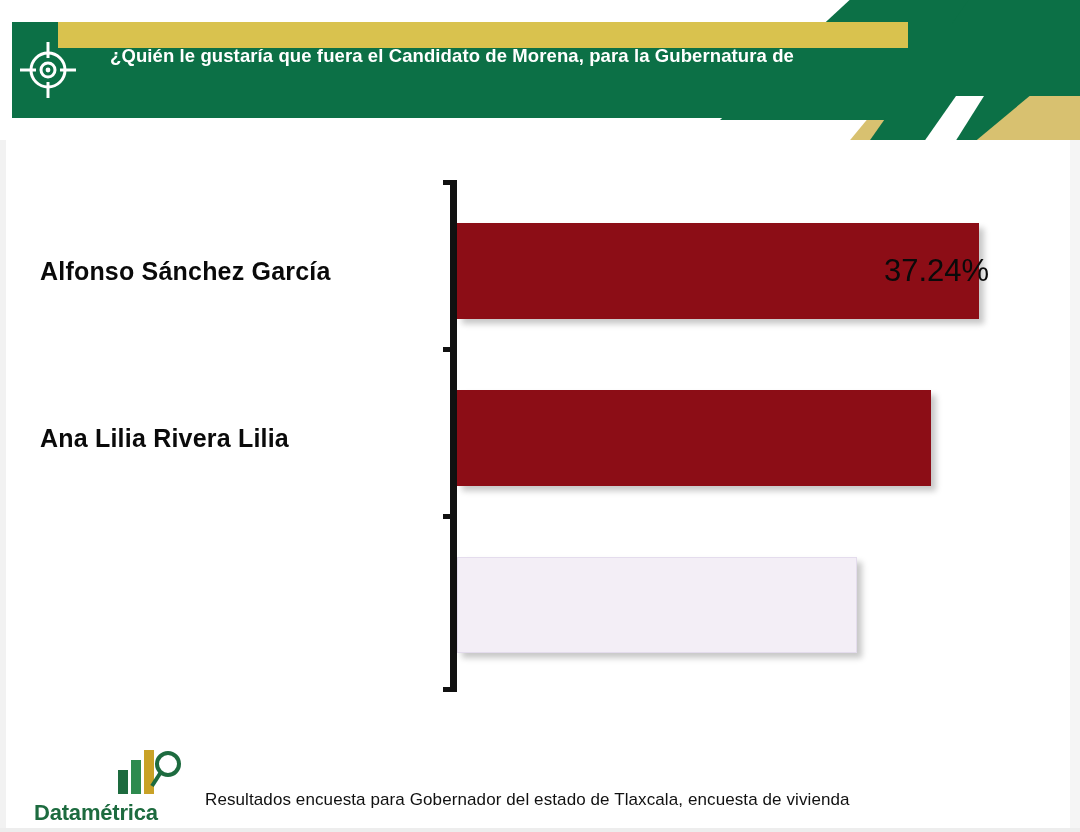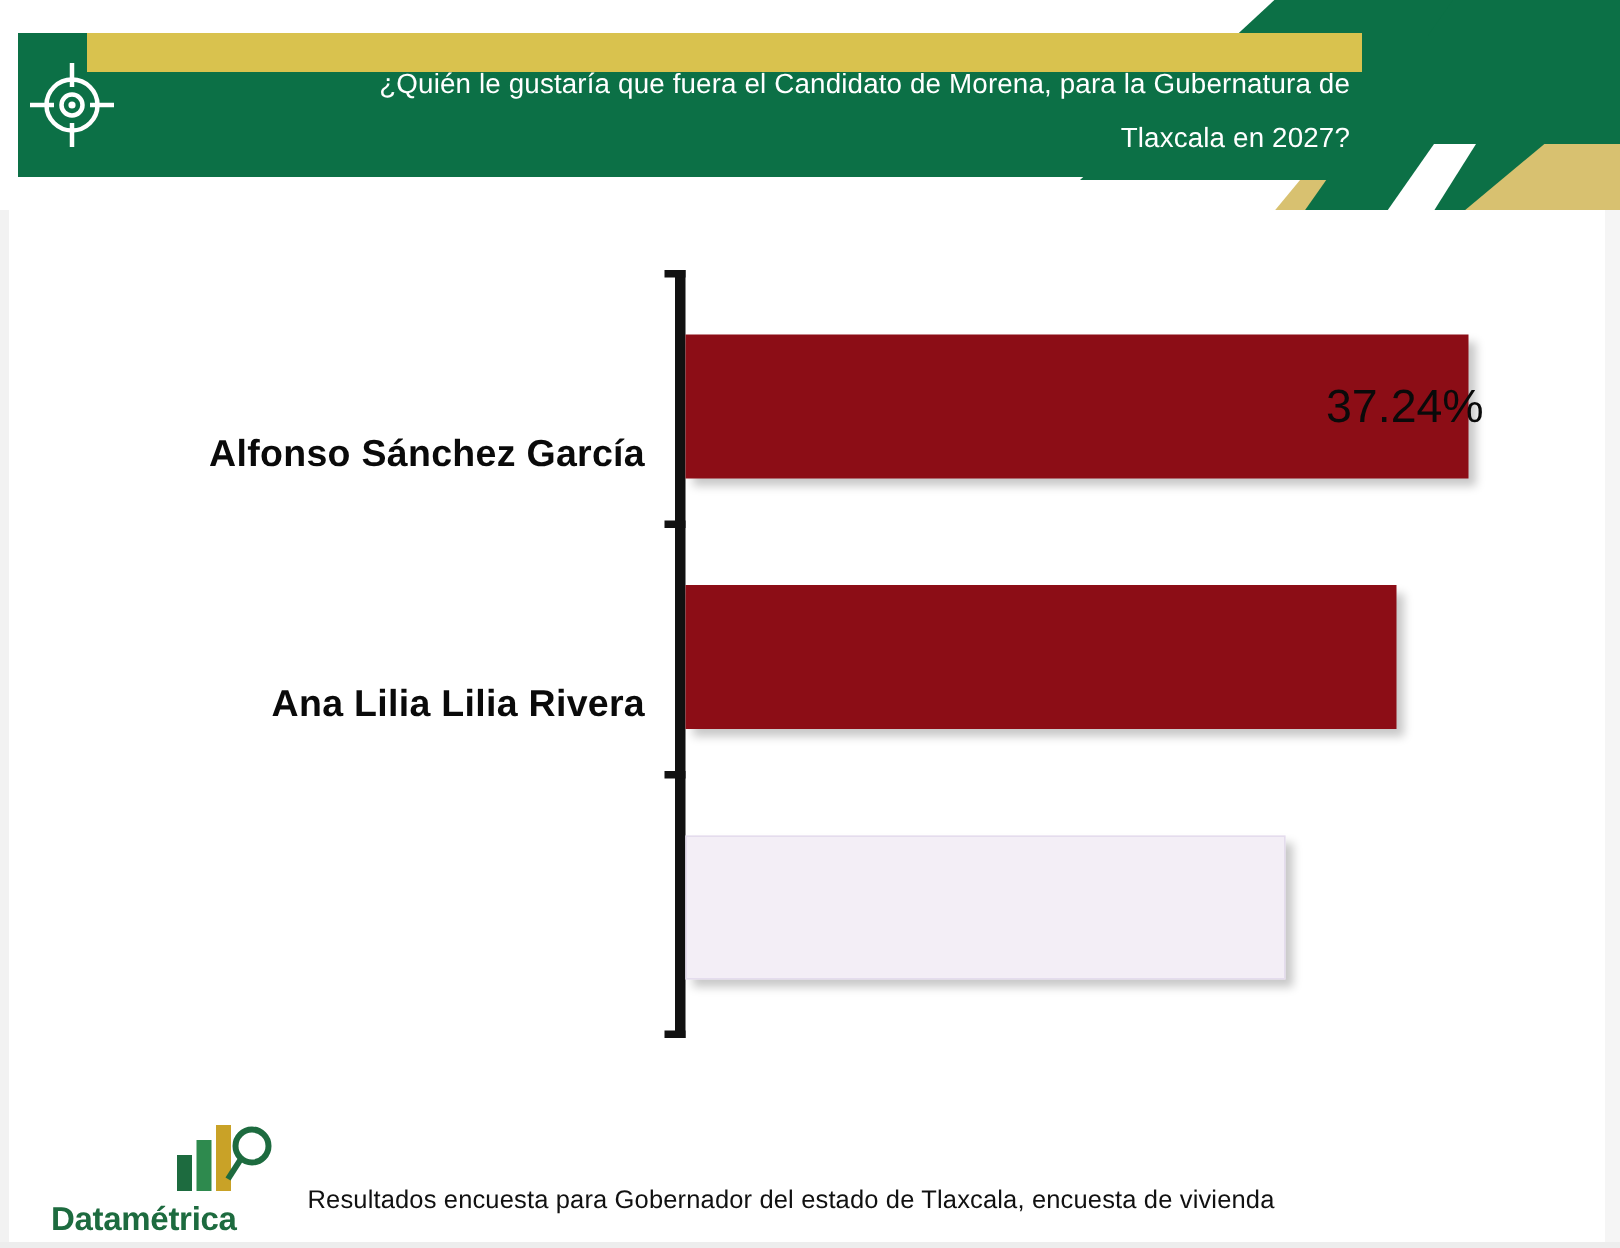--- a/index.html
+++ b/index.html
@@ -75,24 +75,24 @@
     right: 96px; top: 96px;
     width: 70px; height: 60px;
     background: #ffffff;
     clip-path: polygon(60% 0, 100% 0, 46% 100%, 0% 100%);
   }
 
   .hdr-title {
     position: absolute;
     left: 110px; top: 38px;
     width: 790px;
-    text-align: right;
+    text-align: left;
     color: #ffffff;
     font-size: 18.5px;
-    font-weight: normal;
+    font-weight: bold;
     line-height: 36px;
     letter-spacing: .1px;
     z-index: 5;
   }
 
   .logo-target {
     position: absolute;
     left: 18px; top: 40px;
     width: 60px; height: 60px;
     z-index: 6;
@@ -122,26 +122,24 @@
     left: 0;
     width: 1080px;
     height: 96px;
   }
   .row-label {
     position: absolute;
     left: 40px;
     top: 50%;
     transform: translateY(-50%);
     width: 390px;
-    text-align: right;
     font-size: 25px;
     font-weight: bold;
     color: #0a0a0a;
     letter-spacing: .2px;
-    margin-top: 32px;
   }
   .bar {
     position: absolute;
     left: 457px;
     top: 0;
     height: 96px;
     box-shadow: 5px 5px 6px rgba(0,0,0,.22);
   }
   .bar.red { background: #8c0d16; }
   .bar.pale { background: #f3eef6; border: 1px solid #e4dced; }
@@ -215,40 +213,39 @@
       <circle cx="30" cy="30" r="7" fill="none" stroke="#ffffff" stroke-width="3"></circle>
       <circle cx="30" cy="30" r="2.4" fill="#ffffff"></circle>
       <line x1="30" y1="2" x2="30" y2="18" stroke="#ffffff" stroke-width="3"></line>
       <line x1="30" y1="42" x2="30" y2="58" stroke="#ffffff" stroke-width="3"></line>
       <line x1="2" y1="30" x2="18" y2="30" stroke="#ffffff" stroke-width="3"></line>
       <line x1="42" y1="30" x2="58" y2="30" stroke="#ffffff" stroke-width="3"></line>
     </svg>
 
     <div class="hdr-title">
       <div>¿Quién le gustaría que fuera el Candidato de Morena, para la Gubernatura de</div>
-      <div>Tlaxcala en 2027?</div>
     </div>
   </div>
 
   <div class="chart">
     <div class="axis"></div>
 
     <div class="tick" style="top:30px"></div>
     <div class="tick" style="top:197px"></div>
     <div class="tick" style="top:364px"></div>
     <div class="tick" style="top:537px"></div>
 
     <div class="row" style="top:73px">
       <div class="row-label">Alfonso Sánchez García</div>
       <div class="bar red" style="width:522px"></div>
       <div class="bar-value" style="left:884px">37.24%</div>
     </div>
 
     <div class="row" style="top:240px">
-      <div class="row-label">Ana Lilia Lilia Rivera</div>
+      <div class="row-label">Ana Lilia Rivera Lilia</div>
       <div class="bar red" style="width:474px"></div>
     </div>
 
     <div class="row" style="top:407px">
       <div class="bar pale" style="width:400px"></div>
     </div>
   </div>
 
   <div class="footer">
     <div class="brand">

